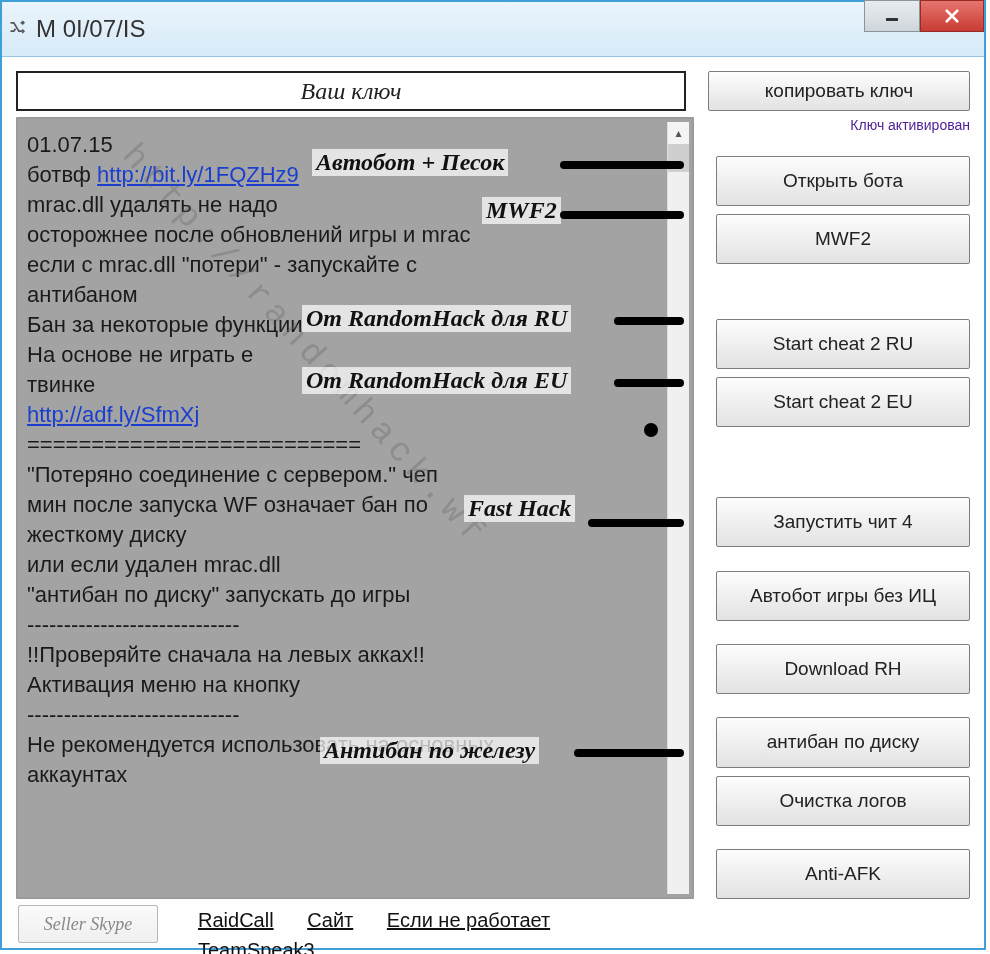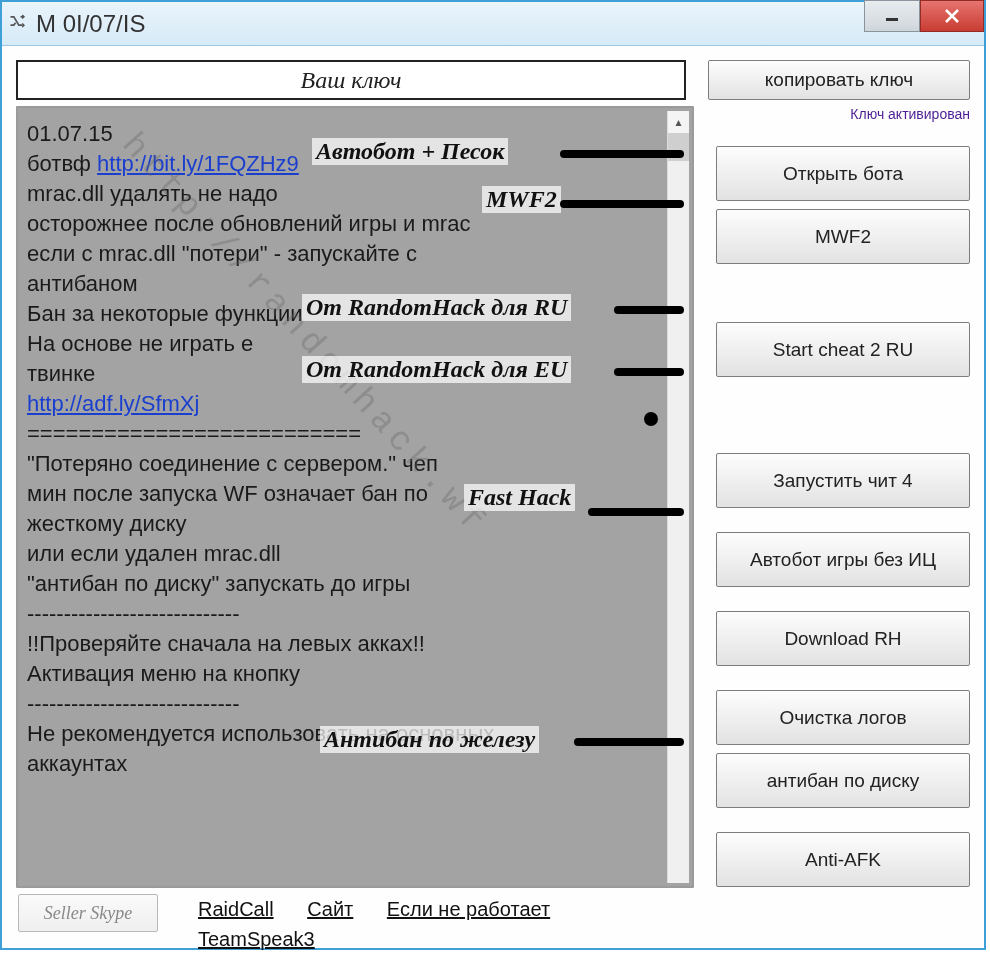--- a/index.html
+++ b/index.html
@@ -12,21 +12,21 @@
     overflow: hidden;
   }
   .window {
     width: 986px;
     height: 950px;
     border: 2px solid #3fa0d8;
     background: #fefefe;
     position: relative;
   }
   .titlebar {
-    height: 44px;
+    height: 55px;
     background: linear-gradient(#eaf4fb, #d6eaf8);
     border-bottom: 1px solid #98c5e6;
     display: flex;
     align-items: center;
     padding: 0 6px;
     position: relative;
   }
   .titlebar-icon {
     font-size: 20px;
     color: #4a4a4a;
@@ -283,29 +283,30 @@
         </div>
       </div>
 
       <div class="rightcol">
         <div class="status-key">Ключ активирован</div>
         <div class="rspacer-sm"></div>
         <div class="btn rbtn">Открыть бота</div>
         <div class="btn rbtn">MWF2</div>
         <div class="rspacer"></div>
         <div class="btn rbtn">Start cheat 2 RU</div>
+        <div class="btn rbtn">Start cheat 2 EU</div>
         <div class="rspacer-lg"></div>
         <div class="btn rbtn">Запустить чит 4</div>
         <div class="rspacer-sm"></div>
         <div class="btn rbtn">Автобот игры без ИЦ</div>
         <div class="rspacer-sm"></div>
         <div class="btn rbtn">Download RH</div>
         <div class="rspacer-sm"></div>
+        <div class="btn rbtn">антибан по диску</div>
         <div class="btn rbtn">Очистка логов</div>
-        <div class="btn rbtn">антибан по диску</div>
         <div class="rspacer-sm"></div>
         <div class="btn rbtn">Anti-AFK</div>
       </div>
     </div>
 
     <div class="bottomrow">
       <div class="btn btn-seller">Seller Skype</div>
       <div class="links">
         <span>RaidCall</span>
         <span>Сайт</span>

